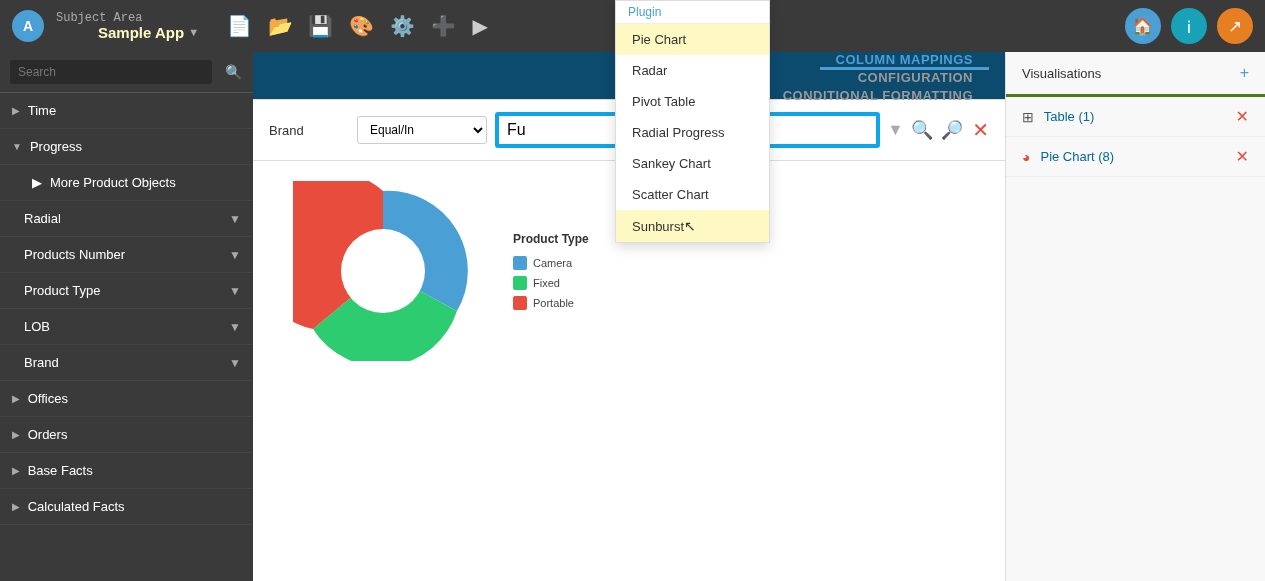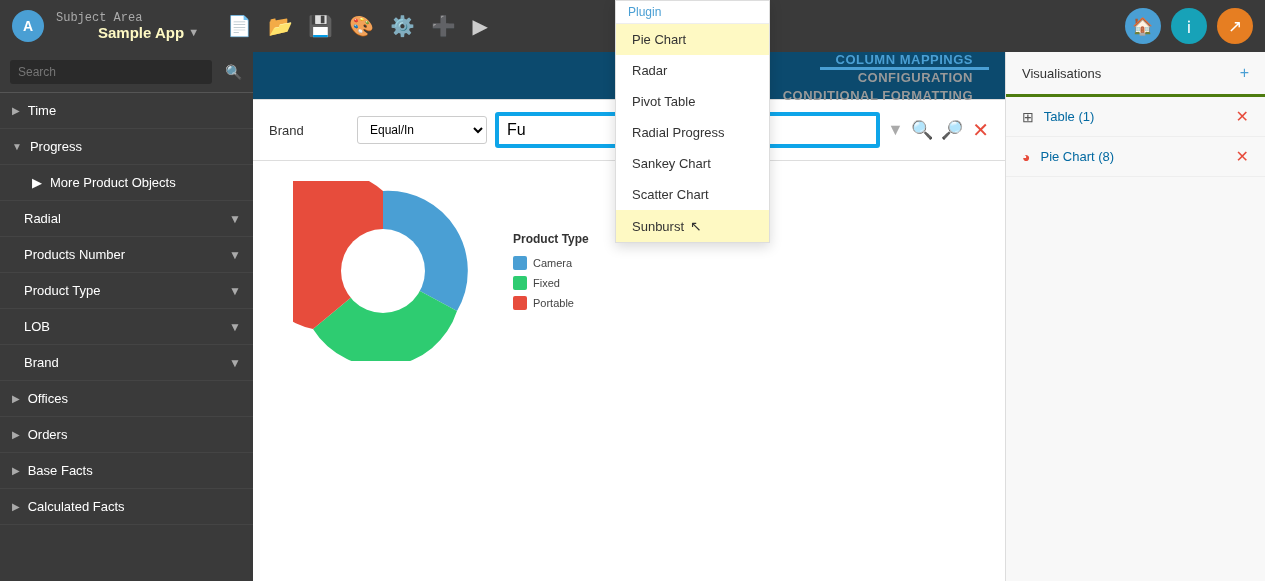--- a/index.html
+++ b/index.html
@@ -423,18 +423,18 @@
 
 <div class="dropdown-overlay">
   <div class="dropdown-menu">
     <div class="dropdown-header">Plugin</div>
     <div class="dropdown-item highlighted">Pie Chart</div>
     <div class="dropdown-item">Radar</div>
     <div class="dropdown-item">Pivot Table</div>
     <div class="dropdown-item">Radial Progress</div>
     <div class="dropdown-item">Sankey Chart</div>
     <div class="dropdown-item">Scatter Chart</div>
-    <div class="dropdown-item highlighted" style="display:flex;align-items:center;gap:6px;">
+    <div class="dropdown-item highlighted" style="display:flex;align-items:center;">
       <span>Sunburst</span>
       <span style="font-size:14px;">↖</span>
     </div>
   </div>
 </div>
 
 </body></html>

